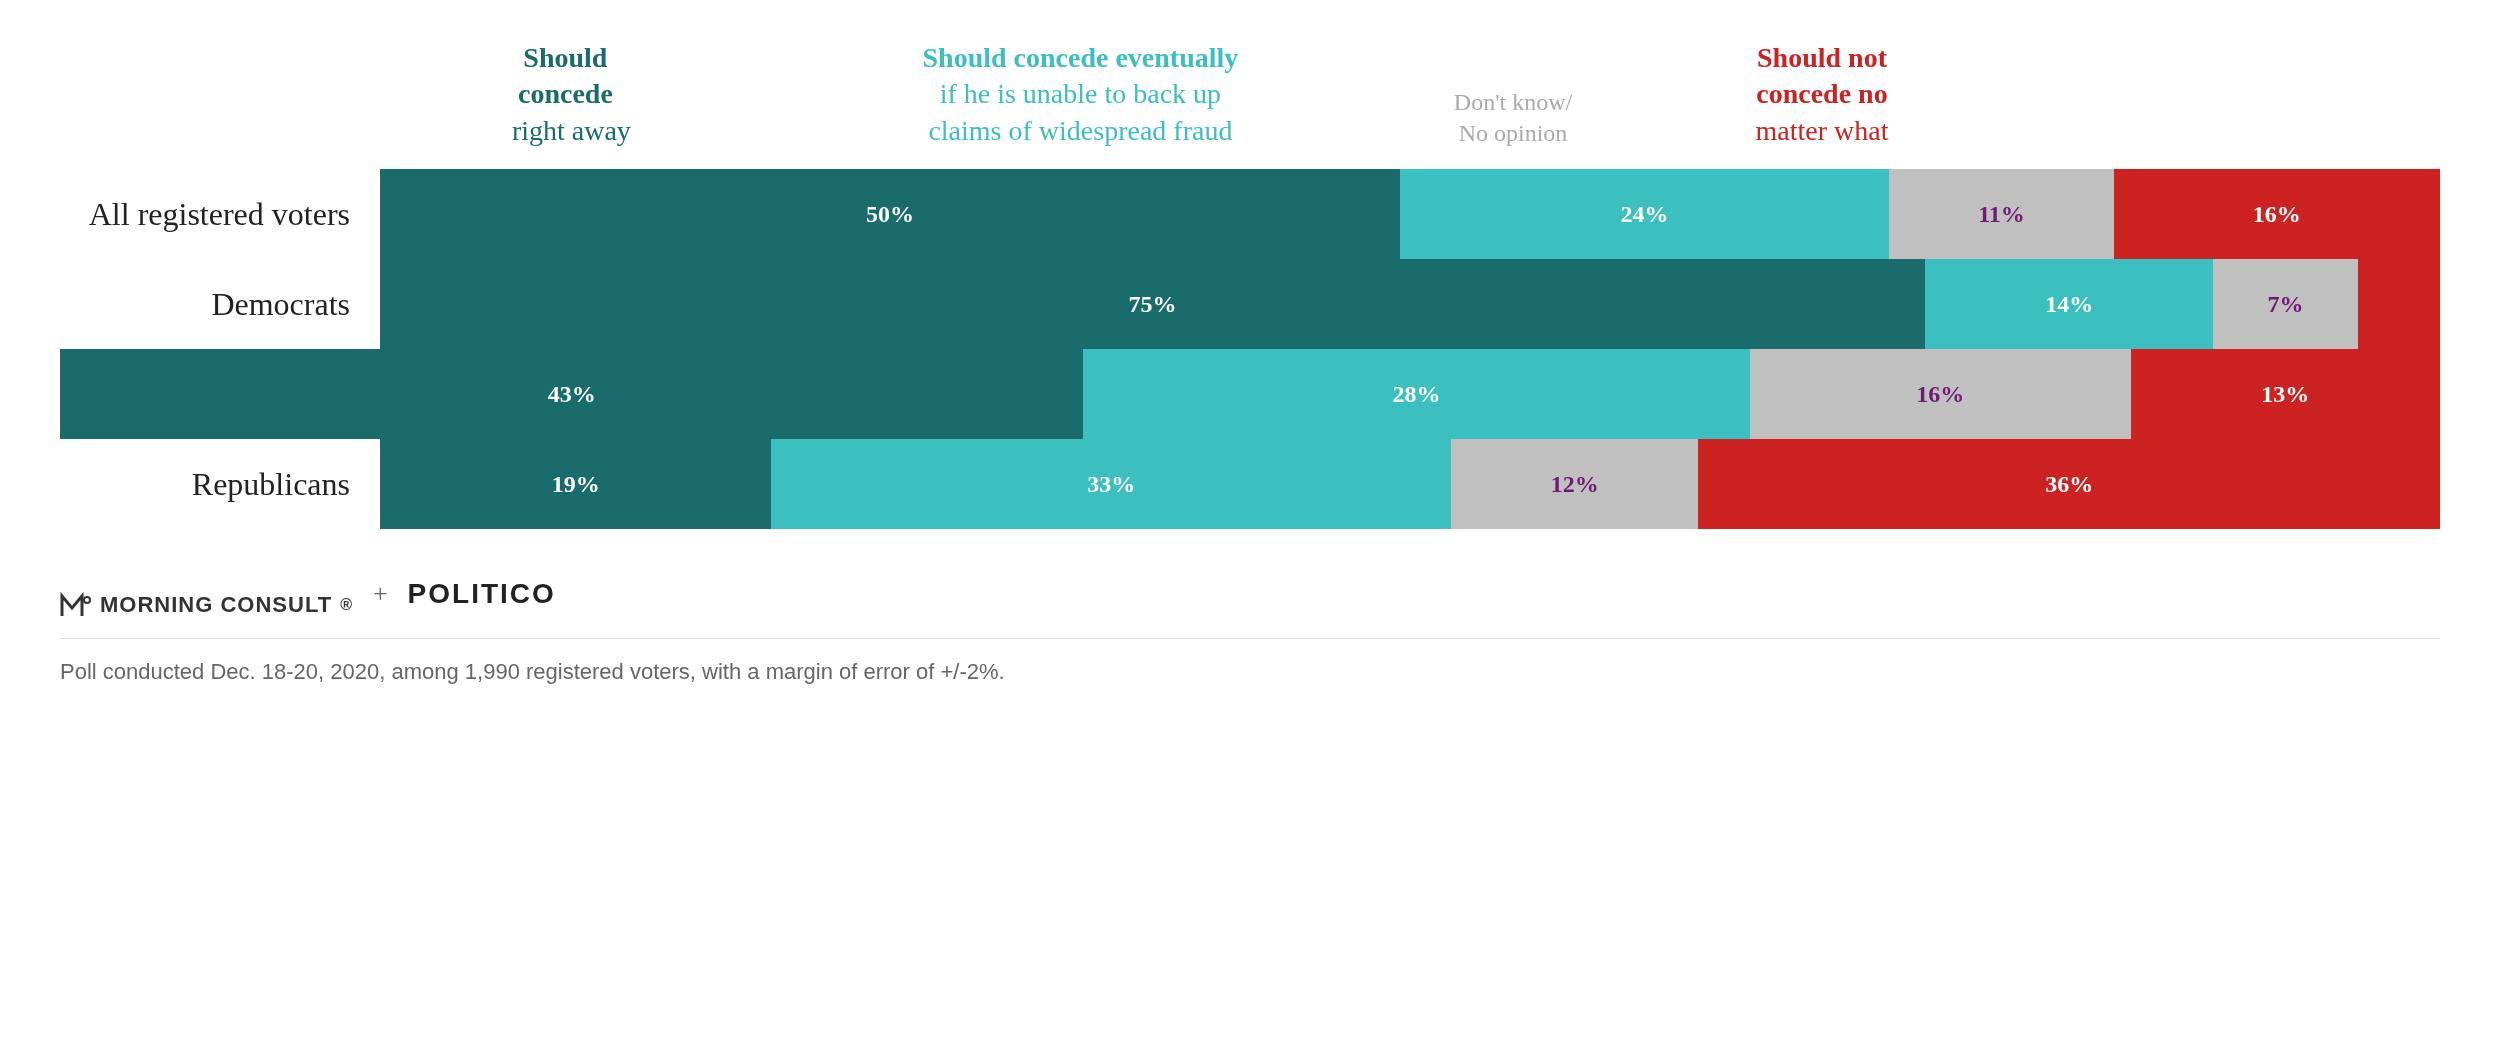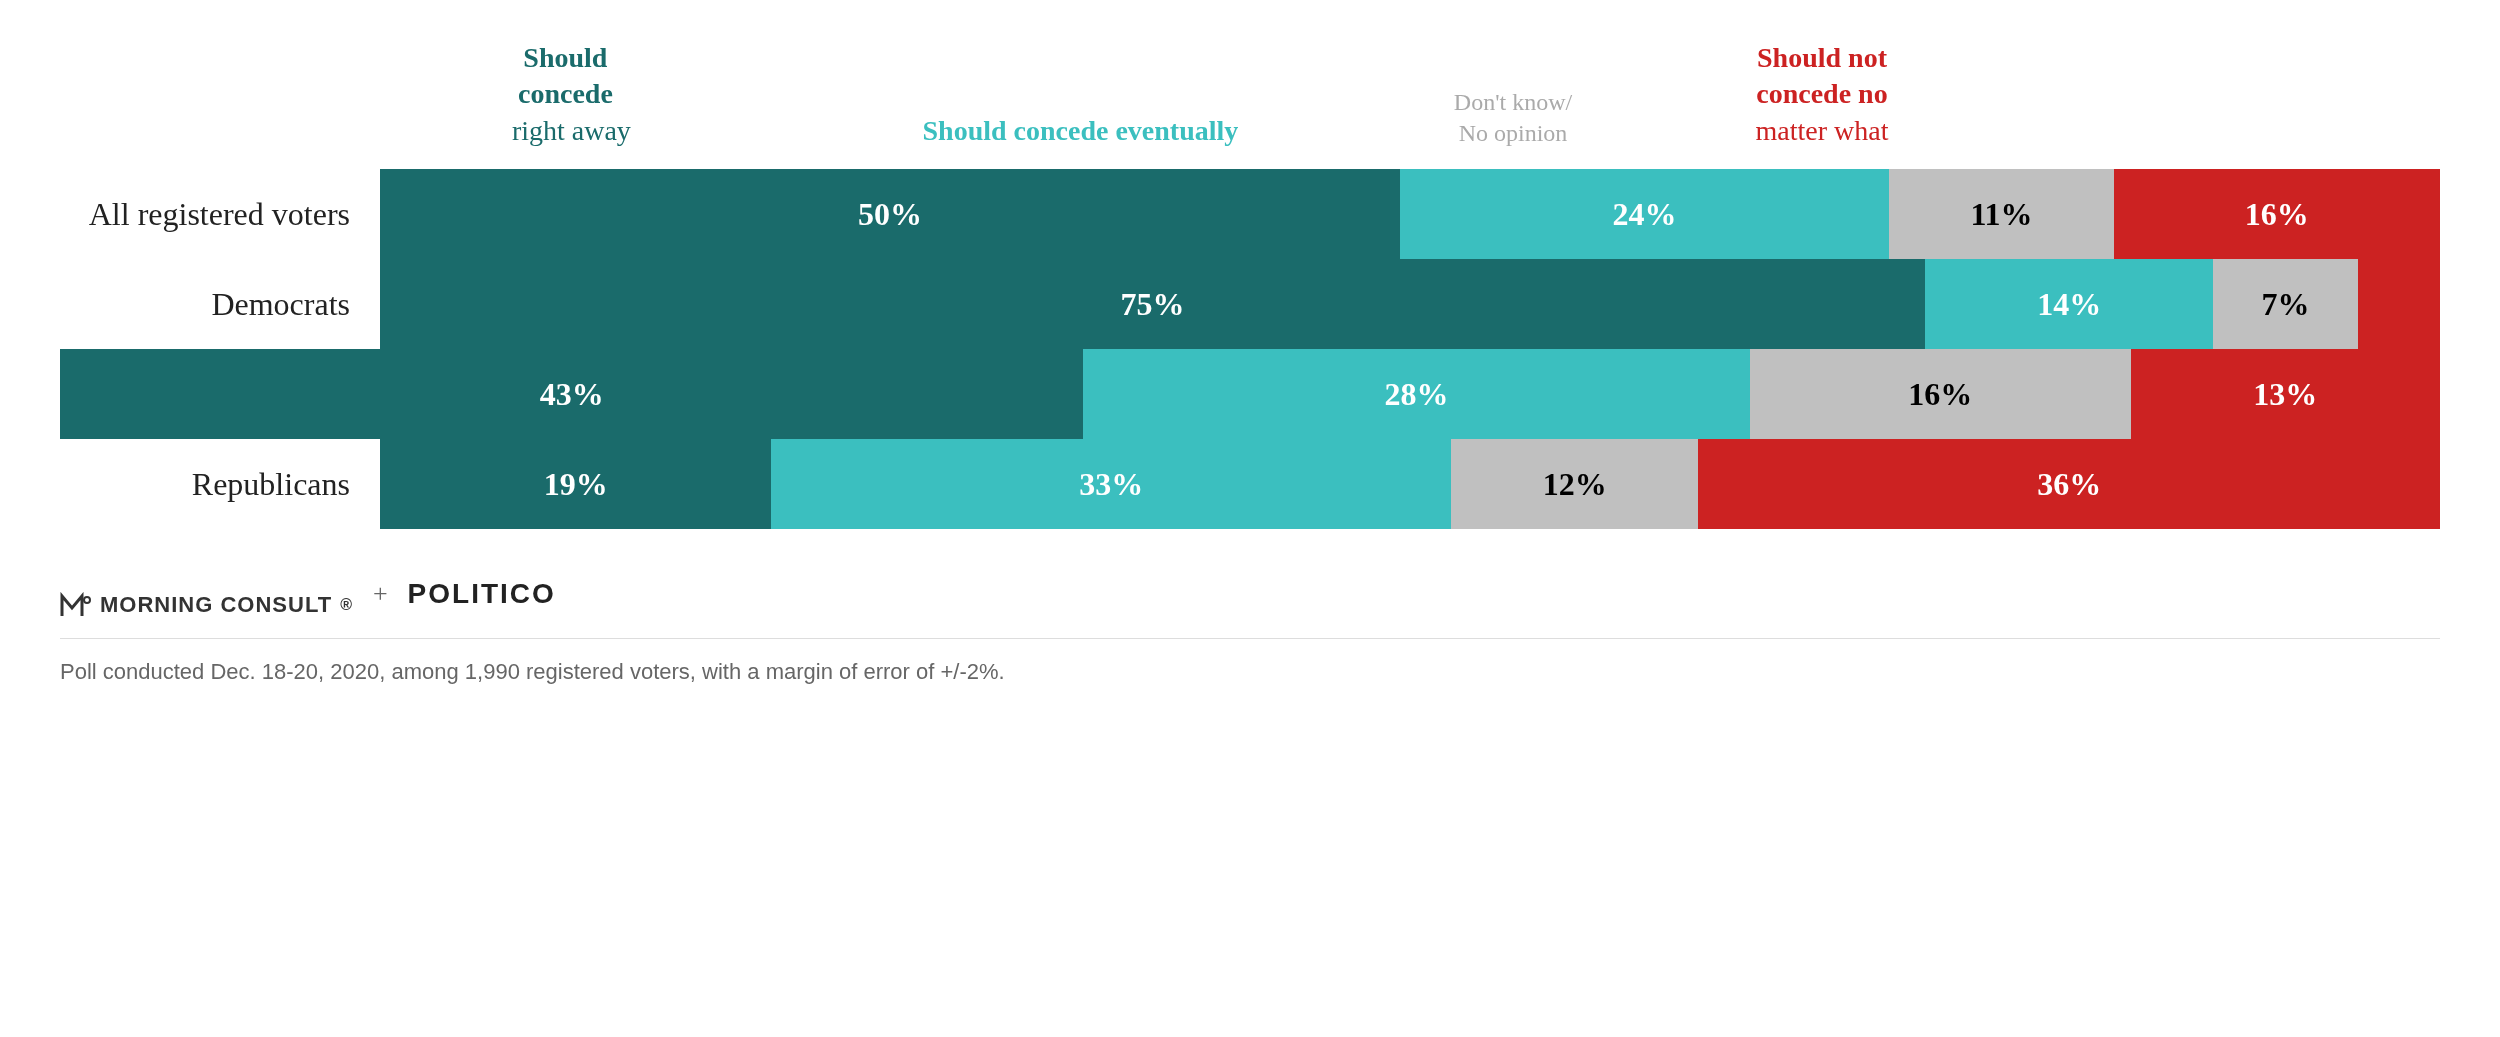--- a/index.html
+++ b/index.html
@@ -98,30 +98,30 @@
       display: flex;
       flex: 1;
       height: 90px;
       align-items: stretch;
     }
 
     .bar-segment {
       display: flex;
       align-items: center;
       justify-content: center;
-      font-size: 32px;
+      font-size: 24px;
       font-weight: bold;
       color: #ffffff;
       height: 100%;
       text-align: center;
     }
 
     .seg-dark-teal { background-color: #1a6b6b; }
     .seg-light-teal { background-color: #3bbfbf; }
-    .seg-gray { background-color: #c0c0c0; color: #000000; }
+    .seg-gray { background-color: #c0c0c0; color: #701a75; }
     .seg-red { background-color: #cc2222; }
 
     
     .footer-branding {
       margin-top: 40px;
       display: flex;
       align-items: center;
       gap: 20px;
       padding-bottom: 20px;
       border-bottom: 1px solid #dddddd;
@@ -172,20 +172,21 @@
 
 <div class="chart-container">
 
   <div class="header-row">
     <div class="header-col header-col-1">
       <strong>Should<br>concede</strong>
       <span class="normal">right away</span>
     </div>
     <div class="header-col header-col-2">
       <strong>Should concede eventually</strong>
+      <span class="normal">if he is unable to back up<br>claims of widespread fraud</span>
     </div>
     <div class="header-col header-col-3">
       <span>Don't know/<br>No opinion</span>
     </div>
     <div class="header-col header-col-4">
       <strong>Should not<br>concede no</strong>
       <span class="normal">matter what</span>
     </div>
   </div>
 

